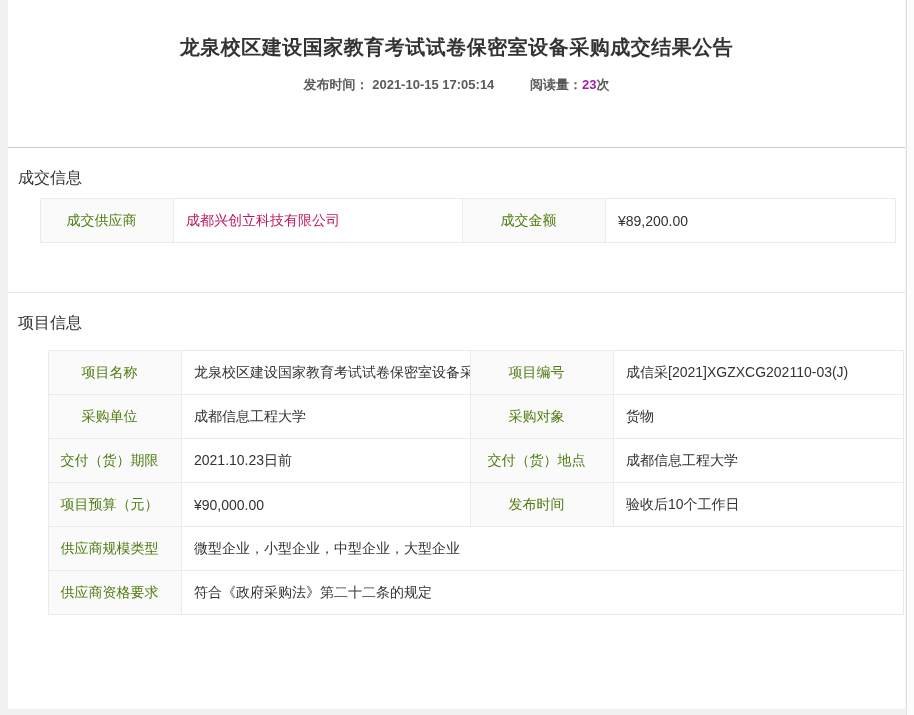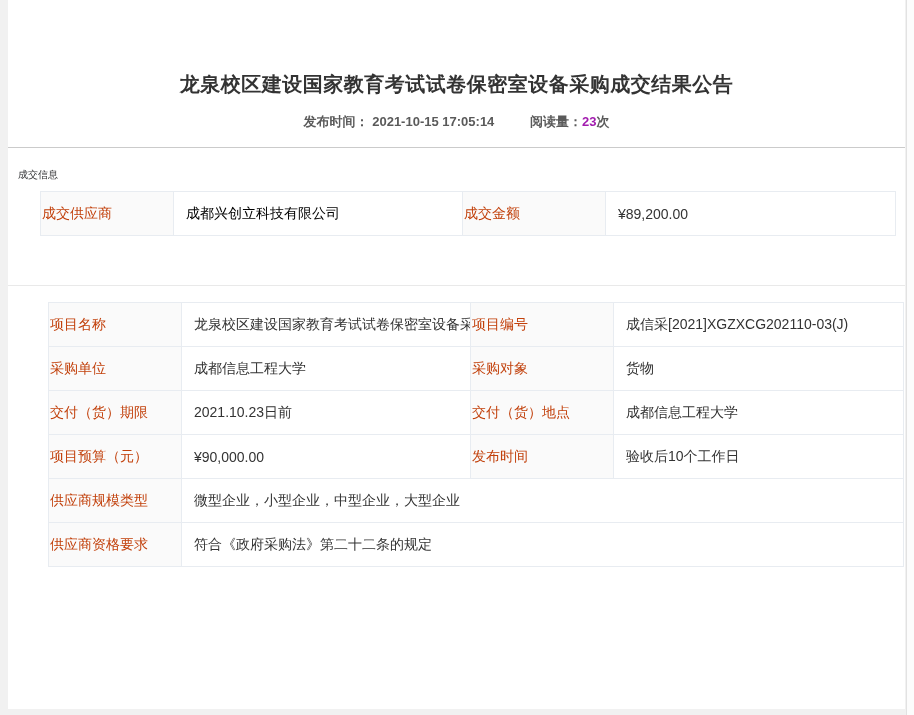--- a/index.html
+++ b/index.html
@@ -22,39 +22,39 @@
     background: #fcfcfc;
     border-left: 1px solid #e2e2e2;
   }
   
   .header {
     height: 148px;
     border-bottom: 1px solid #cbcbcb;
     text-align: center;
   }
   .page-title {
-    padding-top: 71px;
+    padding-top: 34px;
     font-size: 20px;
     font-weight: 600;
     color: #333;
     letter-spacing: 0.5px;
   }
   .meta-line {
     margin-top: 15px;
     font-size: 13px;
     font-weight: bold;
     color: #5a5a5a;
   }
   .meta-views { margin-left: 32px; }
   .views-count { color: #a21caf; }
   
   .section-heading {
     padding-top: 20px;
     margin: 0 0 0 10px;
-    font-size: 10px;
+    font-size: 16px;
     font-weight: normal;
     color: #303133;
   }
   .section-divider {
     border: none;
     border-top: 1px solid #e9e9e9;
     margin: 0;
   }
   .spacer-deal { height: 49px; }
   
@@ -68,30 +68,30 @@
   table.info-table.project { margin-top: 16px; margin-left: 40px; }
   .info-table td {
     border: 1px solid #e8ecf1;
     height: 44px;
     font-size: 14px;
     overflow: hidden;
     white-space: nowrap;
   }
   .info-table td.cell-label {
     background: #fafafa;
-    color: #c2410c;
-    text-align: left;
+    color: #4d7c0f;
+    text-align: center;
     padding-right: 12px;
   }
   .info-table td.cell-value {
     color: #333;
     padding-left: 12px;
     background: #ffffff;
   }
-  .link-blue { color: #000000; text-decoration: none; cursor: pointer; }
+  .link-blue { color: #be185d; text-decoration: none; cursor: pointer; }
   .amount-blue { color: #4671f5; }
 </style>
 </head>
 <body>
 
 <div class="content">
 
   <div class="header">
     <div class="page-title">龙泉校区建设国家教育考试试卷保密室设备采购成交结果公告</div>
     <div class="meta-line">
@@ -118,20 +118,21 @@
         <td class="cell-value amount-blue">¥89,200.00</td>
       </tr>
     </tbody>
       </table>
     <div class="spacer-deal"></div>
   </div>
 
   <hr class="section-divider">
 
   <div>
+    <h3 class="section-heading">项目信息</h3>
     <table class="info-table project">
       <colgroup>
           <col style="width:133px">
           <col style="width:289px">
           <col style="width:143px">
           <col style="width:290px">
         </colgroup>
       <tbody>
           <tr>
         <td class="cell-label">项目名称</td>

